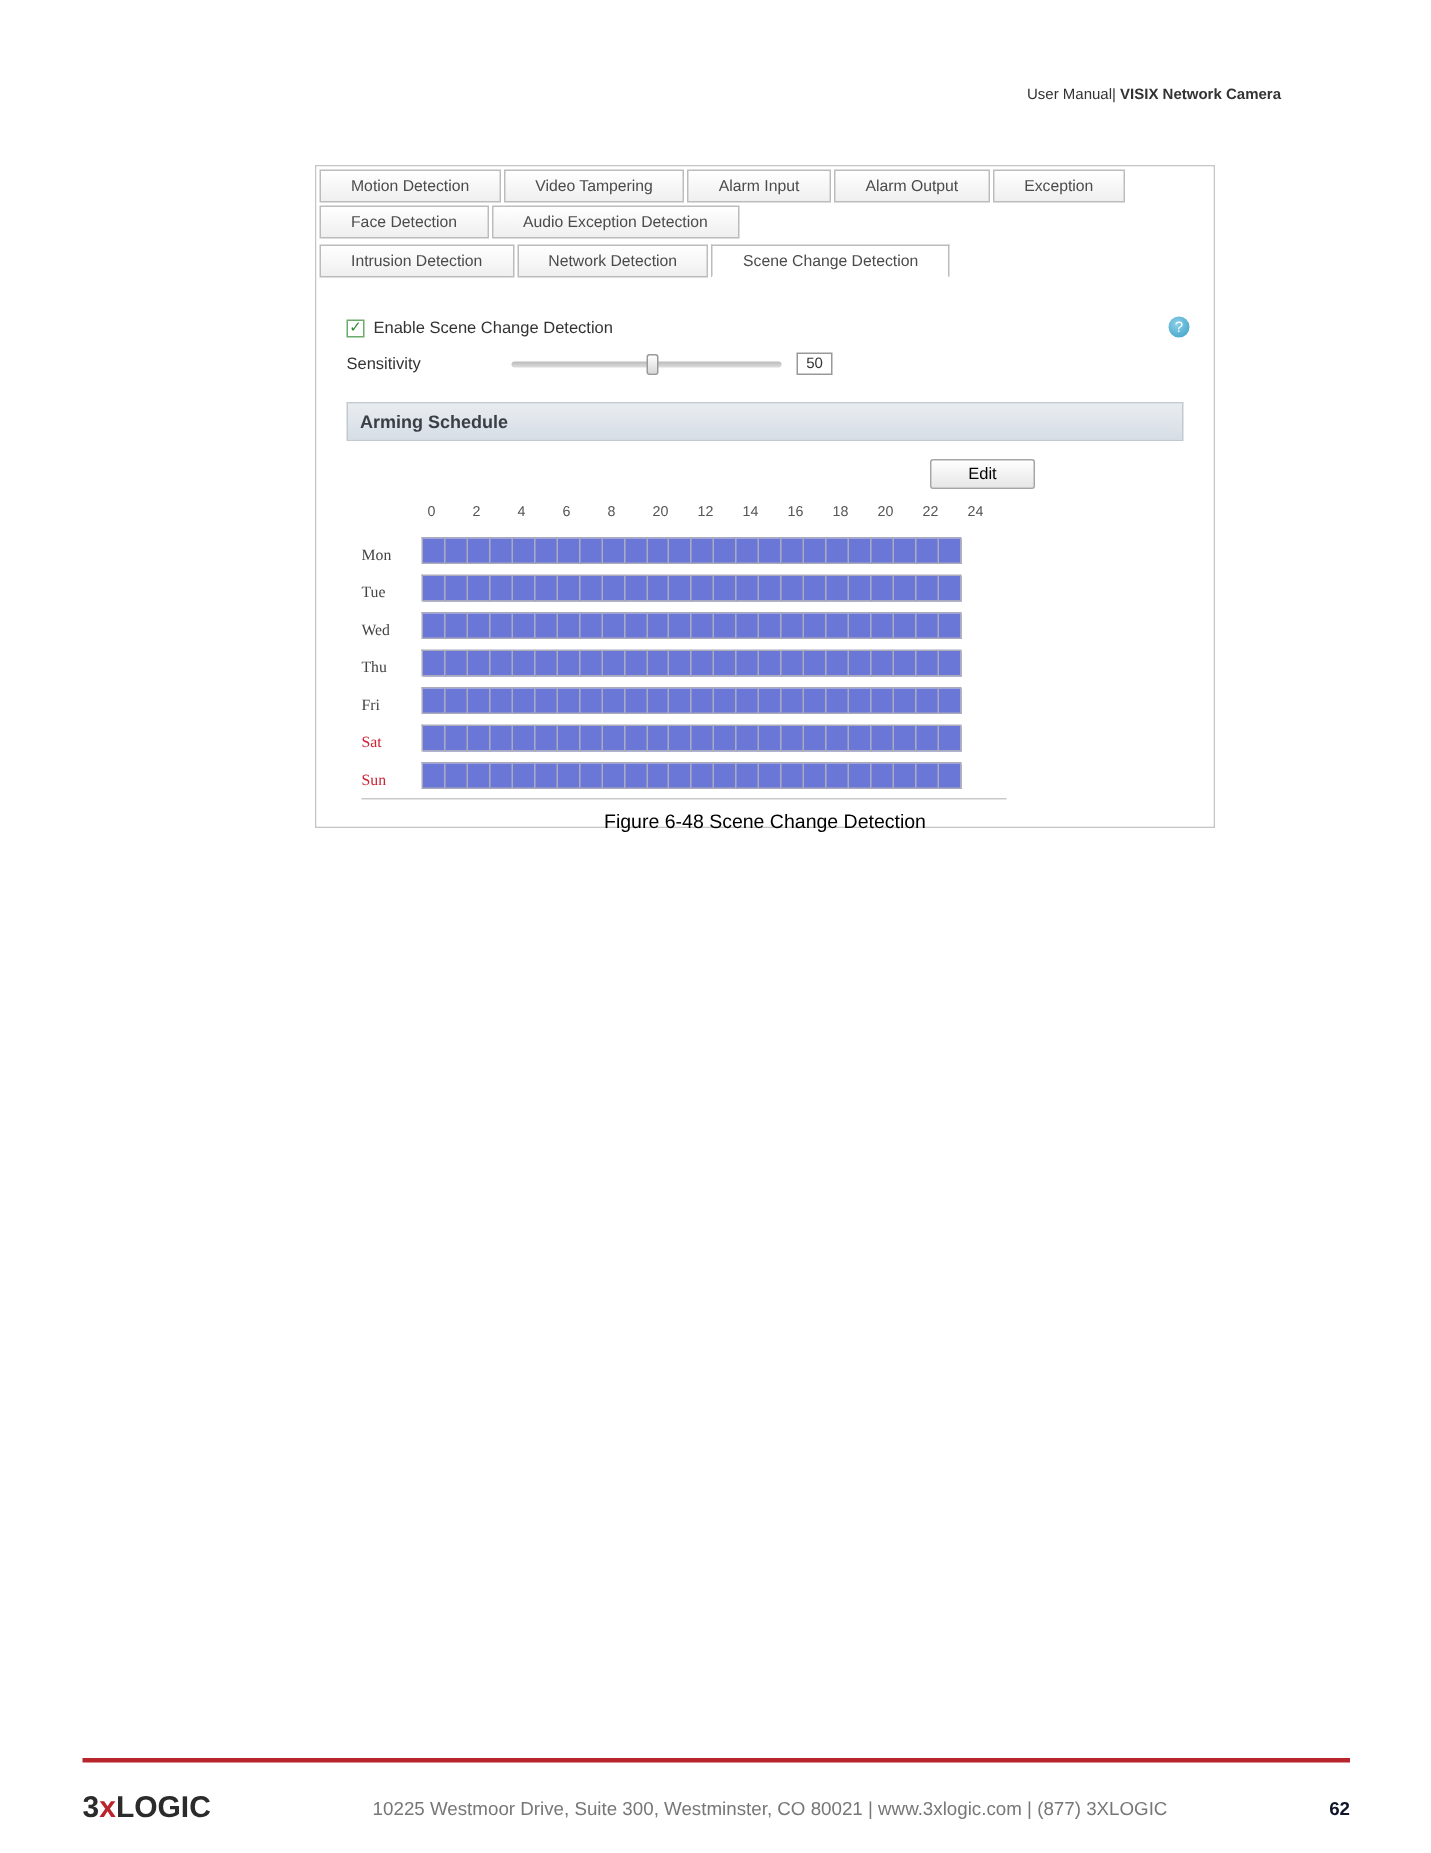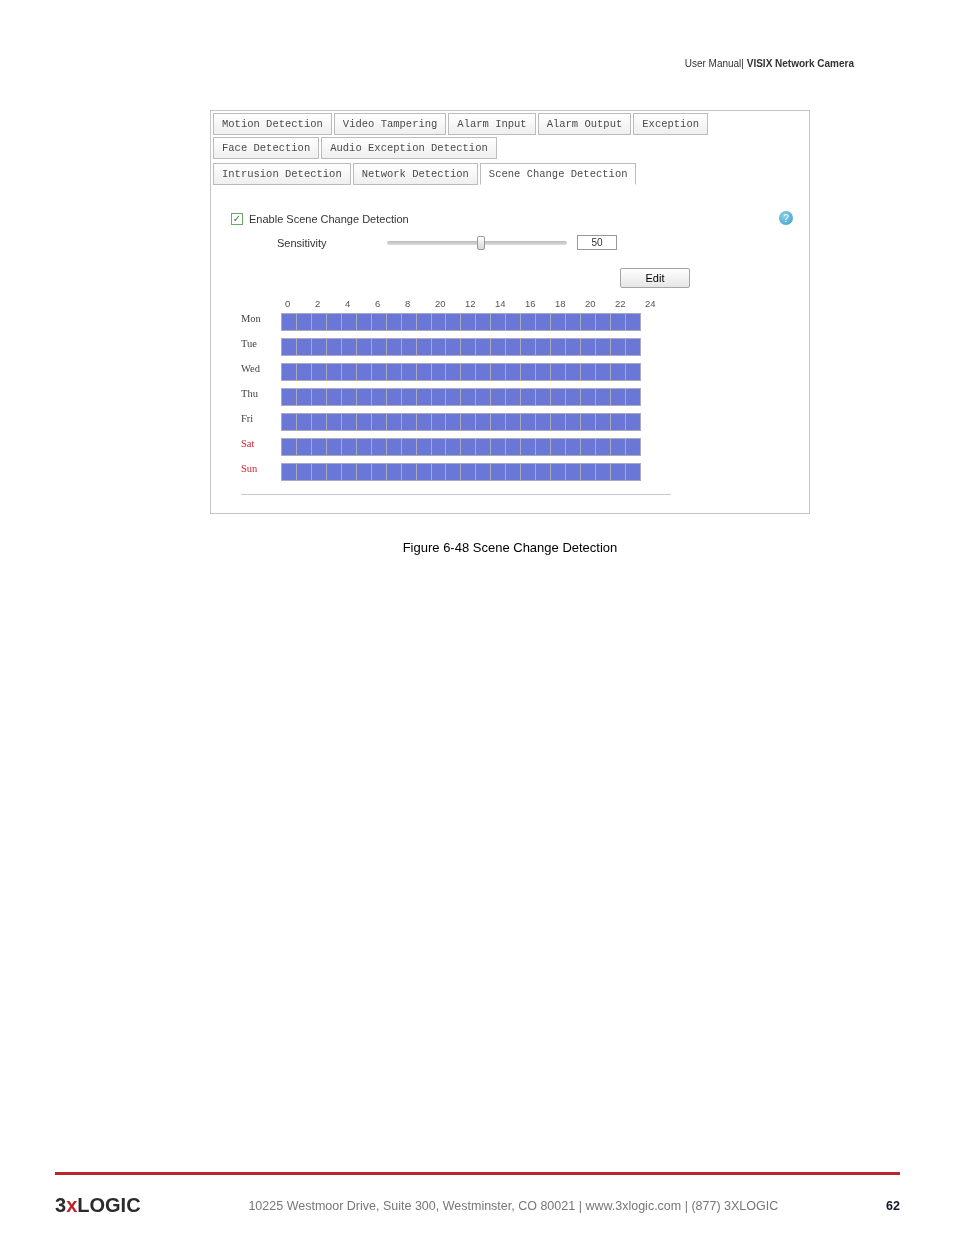--- a/index.html
+++ b/index.html
@@ -30,27 +30,26 @@
     display: flex;
     flex-wrap: wrap;
     background: #fff;
     font-size: 11px;
     padding-top: 2px;
     padding-left: 2px;
   }
   .tab {
     border: 1px solid #bcbcbc;
     background: linear-gradient(#fff,#efefef);
-    padding: 4px 8px;
+    padding: 4px 20px;
     margin-right: 2px;
     margin-bottom: 2px;
     color: #4b4b4b;
     cursor: pointer;
     font-size: 10.5px;
-    font-family: Liberation Mono, monospace;
   }
   .tab.active {
     background: #fff;
     border-bottom: 1px solid #fff;
   }
   .panel {
     padding: 26px 20px 18px 20px;
     background: #fff;
   }
   .enable-row {
@@ -83,40 +82,40 @@
     display: flex;
     align-items: center;
     justify-content: center;
   }
   .sens-row {
     display: flex;
     align-items: center;
     font-size: 11px;
     margin-bottom: 18px;
   }
-  .sens-label { width: 110px; margin-left: 46px; }
+  .sens-label { width: 110px; }
   .slider {
     width: 180px;
     height: 4px;
     background: linear-gradient(#bbb,#ddd);
     border-radius: 2px;
     position: relative;
     margin-right: 10px;
   }
   .slider-thumb {
     position: absolute;
     top: -5px;
     left: 90px;
     width: 8px; height: 14px;
     background: linear-gradient(#fff,#d7d7d7);
     border: 1px solid #999;
     border-radius: 2px;
   }
   .sens-val {
-    width: 40px;
+    width: 24px;
     border: 1px solid #999;
     font-size: 10px;
     text-align: center;
     padding: 1px 0;
     background: #fff;
   }
   .section-bar {
     background: linear-gradient(#e9edf1,#d6dde4);
     border: 1px solid #c2c9d0;
     padding: 5px 8px;
@@ -152,21 +151,21 @@
     margin-left: 44px;
     margin-bottom: 4px;
   }
   .hour-row span {
     width: 30px;
     text-align: left;
     flex: 0 0 30px;
   }
   .day-row {
     display: flex;
-    align-items: flex-start;
+    align-items: flex-end;
     height: 25px;
   }
   .day-label {
     width: 40px;
     font-family: "Times New Roman", serif;
     font-size: 10.5px;
     color: #444;
   }
   .day-label.weekend { color: #c23; }
   .day-grid {
@@ -252,20 +251,21 @@
       <span class="help-icon">?</span>
     </div>
     <div class="sens-row">
       <span class="sens-label">Sensitivity</span>
       <div class="slider">
         <div class="slider-thumb"></div>
       </div>
       <div class="sens-val">50</div>
     </div>
 
+    <div class="section-bar">Arming Schedule</div>
 
     <div class="edit-wrap">
       <button class="edit-btn">Edit</button>
     </div>
 
     <div class="sched">
       <div class="hour-row">
         <span>0</span>
         <span>2</span>
         <span>4</span>

